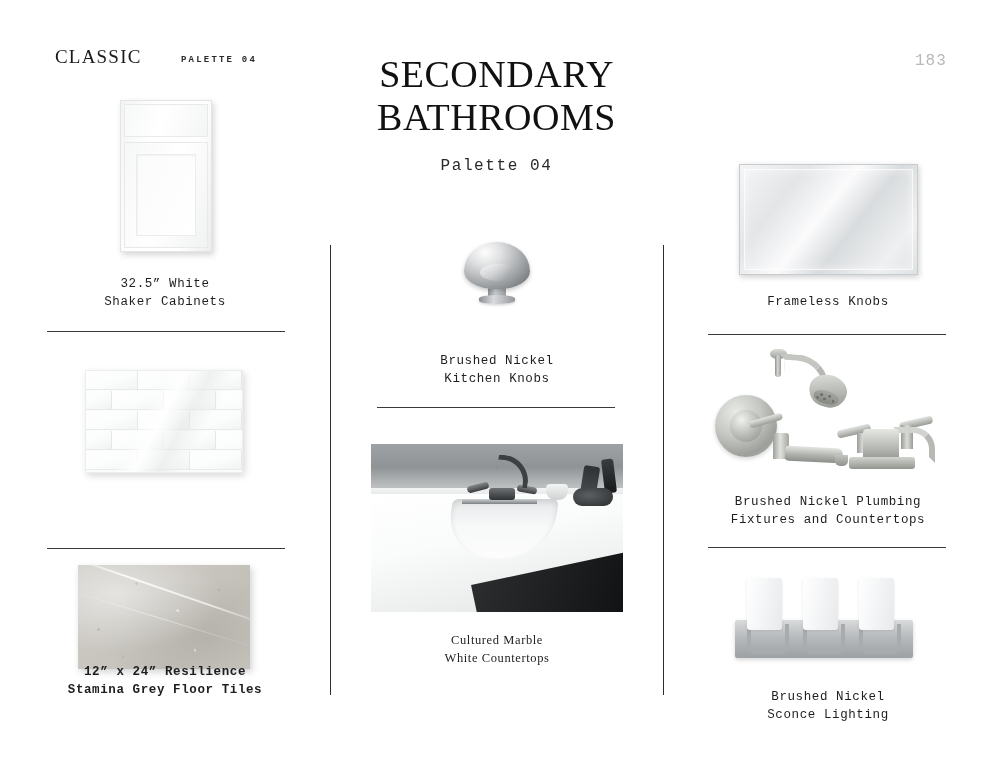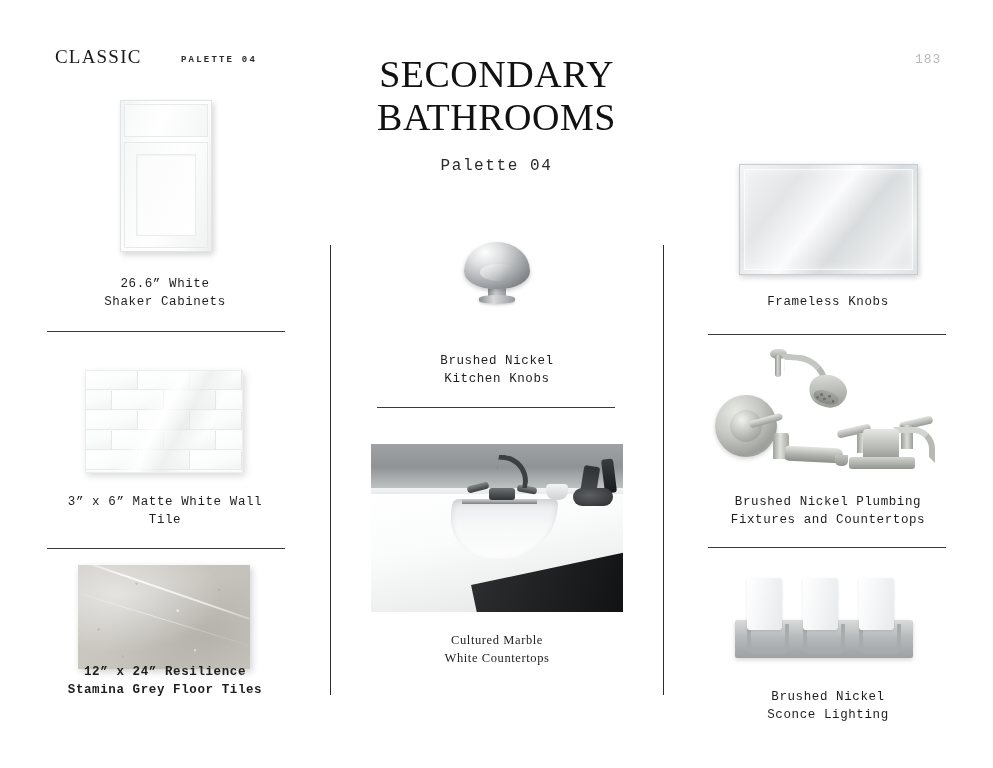--- a/index.html
+++ b/index.html
@@ -32,21 +32,21 @@
     top: 55px;
     font-size: 9px;
     letter-spacing: 2.2px;
     color: #2b2b2b;
     font-weight: bold;
   }
   .hdr-pageno {
     position: absolute;
     left: 915px;
     top: 52px;
-    font-size: 13px;
+    font-size: 16px;
     letter-spacing: 1px;
     color: #b9b9b9;
   }
 
   
   .title {
     position: absolute;
     left: 330px;
     top: 53px;
     width: 333px;
@@ -437,21 +437,21 @@
 
   <div class="vdiv" style="left:330px; top:245px; height:450px;"></div>
   <div class="vdiv" style="left:663px; top:245px; height:450px;"></div>
 
   <div class="art cab" style="left:120px; top:100px;">
     <div class="cab-drawer"></div>
     <div class="cab-door">
       <div class="cab-inner"></div>
     </div>
   </div>
-  <div class="cap" style="left:45px; top:275px; width:240px;">26.6” White
+  <div class="cap" style="left:45px; top:275px; width:240px;">32.5” White
 Shaker Cabinets</div>
   <div class="hdiv" style="left:47px; top:331px; width:238px;"></div>
 
   <div class="art subway" style="left:85px; top:370px;">
     <div class="sw-row" style="top:0;">
       <div class="sw-tile" style="left:30px;"></div>
         <div class="sw-tile" style="left:82px;"></div>
       <div class="sw-tile" style="left:134px;"></div>
         <div class="sw-tile" style="left:186px;"></div>
     </div>
@@ -474,22 +474,20 @@
         <div class="sw-tile" style="left:160px;"></div>
     </div>
     <div class="sw-row" style="top:80px;">
       <div class="sw-tile" style="left:30px;"></div>
         <div class="sw-tile" style="left:82px;"></div>
       <div class="sw-tile" style="left:134px;"></div>
         <div class="sw-tile" style="left:186px;"></div>
     </div>
     <div class="sw-gloss"></div>
   </div>
-  <div class="cap" style="left:45px; top:493px; width:240px;">3” x 6” Matte White Wall
-Tile</div>
   <div class="hdiv" style="left:47px; top:548px; width:238px;"></div>
 
   <div class="art floortile" style="left:78px; top:565px;">
     <div class="speck"></div>
     <div class="vein"></div>
     <div class="vein2"></div>
   </div>
   <div class="cap" style="left:45px; top:663px; width:240px;font-weight:bold;">12” x 24” Resilience
 Stamina Grey Floor Tiles</div>
 

